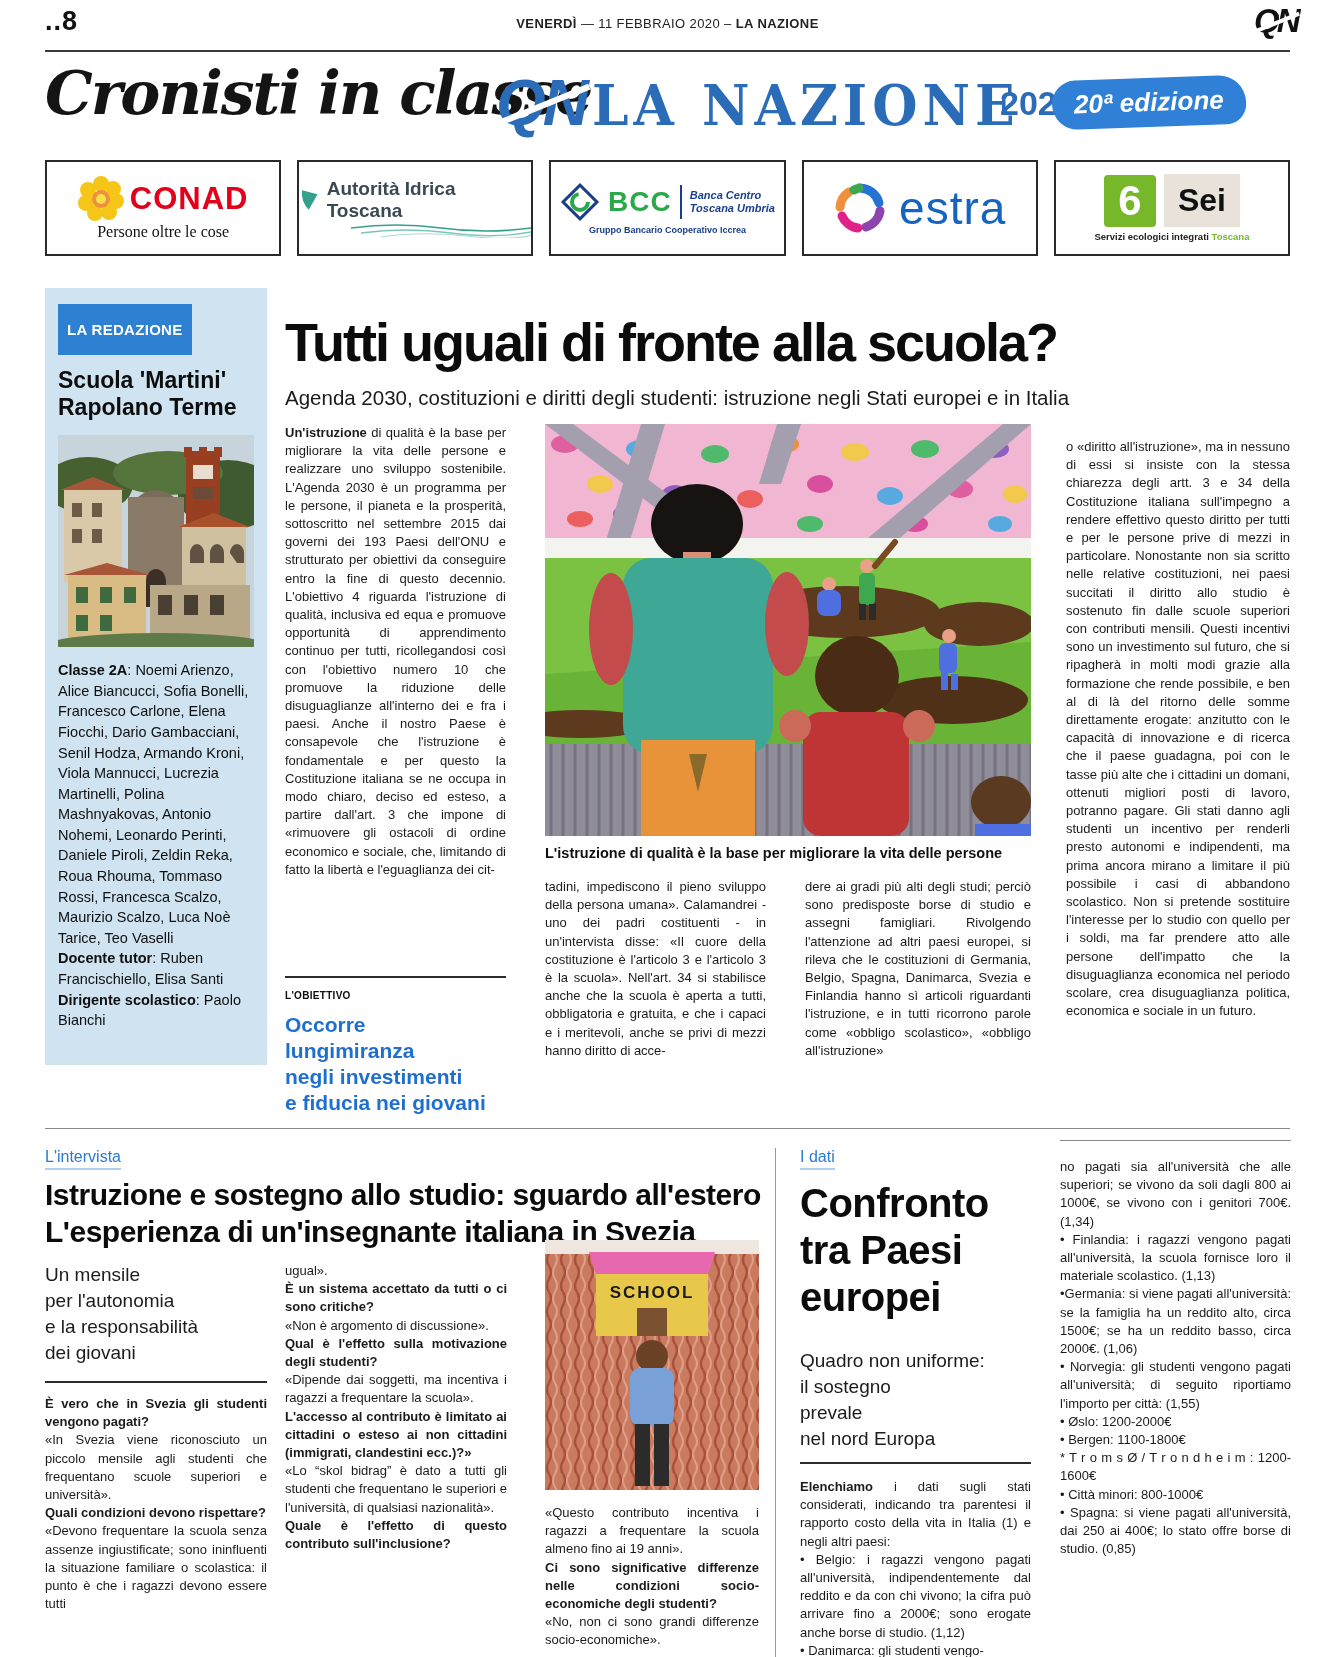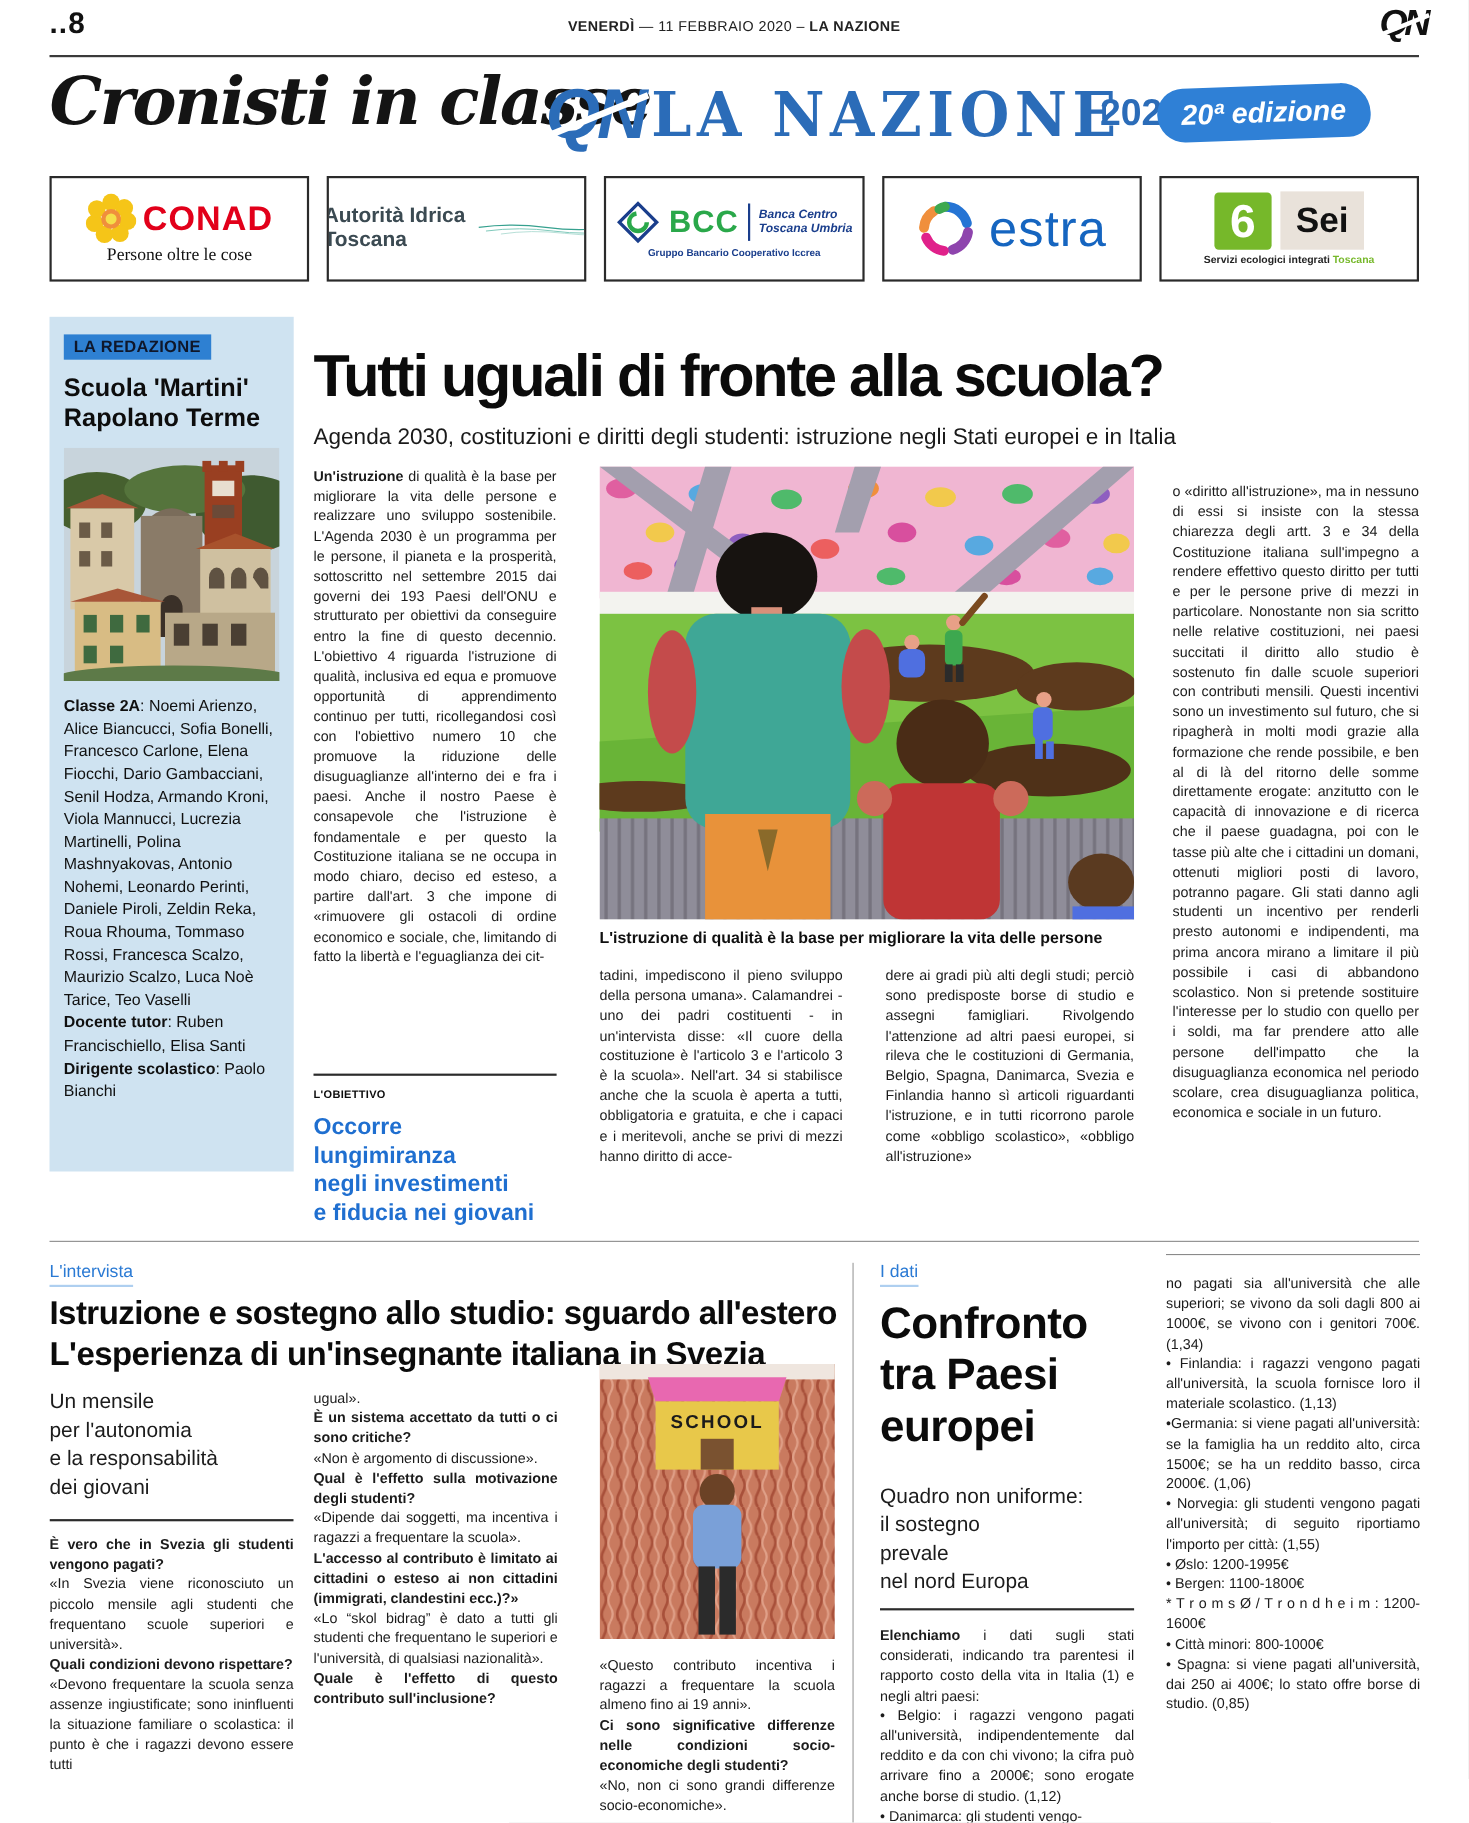--- a/index.html
+++ b/index.html
@@ -28,43 +28,43 @@
                  font-size:26px;padding:9px 22px;border-radius:26px 30px 22px 28px;transform:rotate(-2deg);}
 
   
   .sponsor-row{left:45px;top:160px;width:1245px;display:flex;gap:16px;}
   .sponsor{flex:1;height:92px;border:2px solid #2a2a2a;background:#fff;display:flex;
            align-items:center;justify-content:center;overflow:hidden;}
   .conad-inner{text-align:center;}
   .conad-top{display:flex;align-items:center;justify-content:center;gap:6px;}
   .conad-name{color:#e2001a;font-weight:bold;font-size:31px;letter-spacing:1px;}
   .conad-tag{font-family:"Liberation Serif",serif;font-size:16px;color:#111;margin-top:1px;}
-  .ait-inner{display:flex;flex-direction:row;align-items:center;}
+  .ait-inner{display:flex;flex-direction:column;align-items:flex-end;}
   .ait-name{display:flex;align-items:center;gap:6px;font-weight:bold;font-size:19px;color:#3b4a52;}
   .bcc-inner{text-align:center;}
   .bcc-top{display:flex;align-items:center;justify-content:center;gap:8px;}
   .bcc-abbr{color:#2aa84a;font-weight:bold;font-size:28px;letter-spacing:1px;}
   .bcc-sep{width:2px;height:34px;background:#1a3e8c;}
   .bcc-names{color:#1a3e8c;font-weight:bold;font-style:italic;font-size:11px;line-height:1.1;text-align:left;}
   .bcc-group{color:#1a3e8c;font-weight:bold;font-size:9px;margin-top:3px;}
   .estra-inner{display:flex;align-items:center;gap:12px;}
   .estra-name{color:#1565c0;font-size:46px;font-weight:500;letter-spacing:1px;line-height:1;}
   .sei-inner{text-align:center;}
   .sei-top{display:flex;align-items:center;gap:8px;justify-content:center;}
   .sei-box{width:52px;height:52px;background:#76b82a;border-radius:4px;color:#fff;font-weight:bold;
            font-size:42px;display:flex;align-items:center;justify-content:center;line-height:1;}
   .sei-name{font-size:32px;font-weight:bold;color:#111;background:#e9e2da;padding:8px 14px;}
   .sei-tag{font-size:9.5px;font-weight:bold;color:#222;margin-top:4px;}
   .sei-tag .green{color:#76b82a;}
 
   
   .sidebar{left:45px;top:288px;width:222px;height:777px;background:#cfe3f1;box-sizing:border-box;
            padding:16px 13px;}
-  .redazione-badge{display:inline-block;background:#2e80d2;color:#0f172a;font-weight:bold;
-                   font-size:15px;padding:3px 9px;letter-spacing:.3px;}
+  .redazione-badge{display:inline-block;background:#2e80d2;color:#ffffff;font-weight:bold;
+                   font-size:15px;padding:17px 9px;letter-spacing:.3px;}
   .school-name{font-size:23px;font-weight:bold;line-height:1.18;margin-top:12px;white-space:pre-line;color:#0d0d0d;}
   .side-photo{margin-top:14px;display:block;}
   .side-list{margin-top:13px;font-size:14.5px;line-height:1.42;color:#101010;}
   .side-list b{font-weight:bold;}
 
   
   .headline{left:285px;top:314px;width:1005px;font-size:54px;font-weight:bold;letter-spacing:-2px;
             color:#0b0b0b;line-height:1.05;}
   .subtitle{left:285px;top:386px;width:1005px;font-size:20.5px;color:#1a1a1a;}
   .body{font-size:13px;line-height:18.2px;text-align:justify;color:#1b1b1b;}
@@ -475,21 +475,21 @@
       </div>
   </div>
 
   <div class="abs dcol2 body">
     <div class="dcol2-rule"></div>
     <div>
         <div class="dati-item">no pagati sia all'università che alle superiori; se vivono da soli dagli 800 ai 1000€, se vivono con i genitori 700€. (1,34)</div>
         <div class="dati-item">• Finlandia: i ragazzi vengono pagati all'università, la scuola fornisce loro il materiale scolastico. (1,13)</div>
         <div class="dati-item">•Germania: si viene pagati all'università: se la famiglia ha un reddito alto, circa 1500€; se ha un reddito basso, circa 2000€. (1,06)</div>
         <div class="dati-item">• Norvegia: gli studenti vengono pagati all'università; di seguito riportiamo l'importo per città: (1,55)</div>
-        <div class="dati-item">• Øslo: 1200-1995€</div>
+        <div class="dati-item">• Øslo: 1200-2000€</div>
         <div class="dati-item">• Bergen: 1100-1800€</div>
         <div class="dati-item">* T r o m s Ø / T r o n d h e i m : 1200-1600€</div>
         <div class="dati-item">• Città minori: 800-1000€</div>
         <div class="dati-item">• Spagna: si viene pagati all'università, dai 250 ai 400€; lo stato offre borse di studio. (0,85)</div>
       </div>
   </div>
 
 </div>
 
 </body></html>

